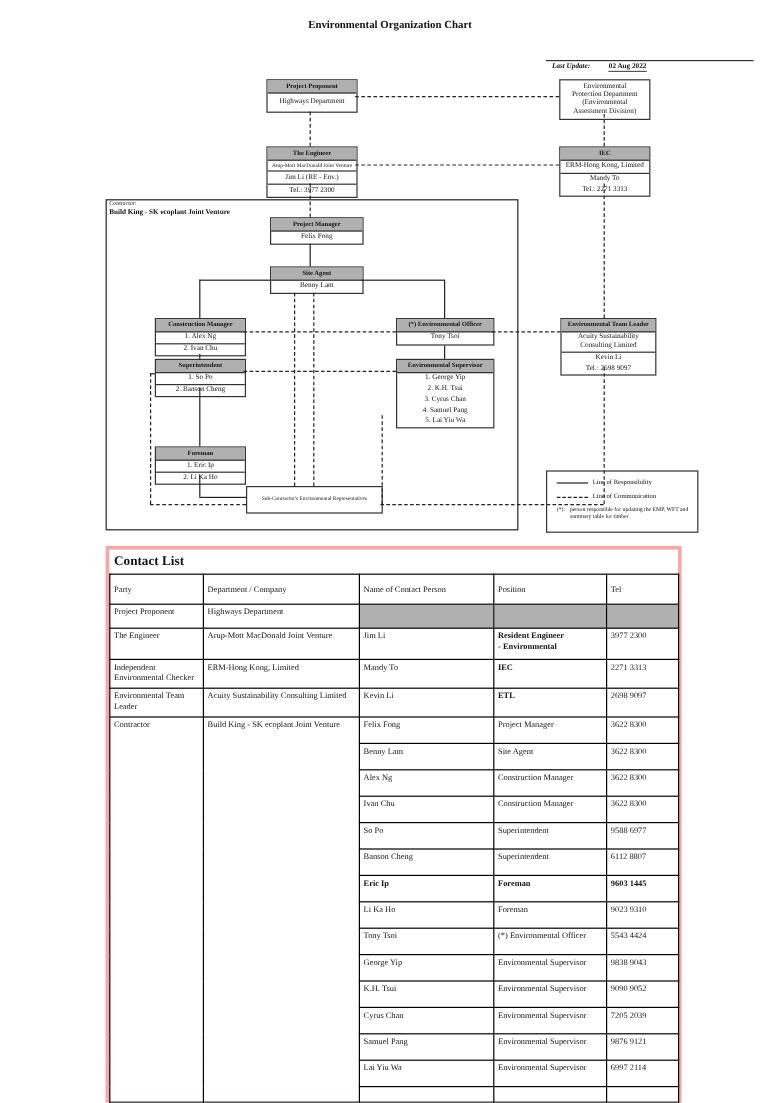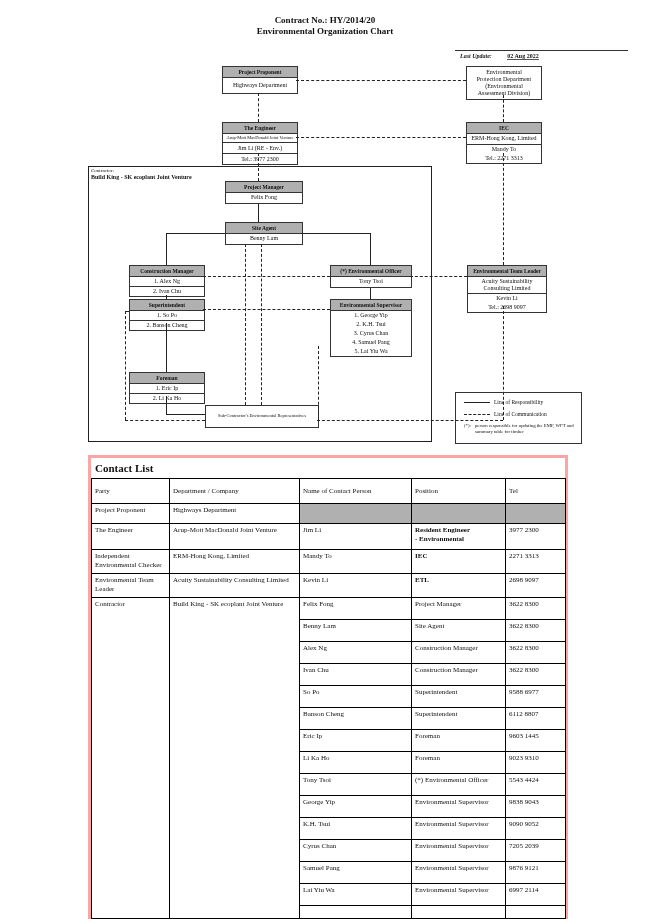--- a/index.html
+++ b/index.html
@@ -48,21 +48,20 @@
                           vertical-align:top;overflow:hidden;}
   table.ct th{font-weight:normal;height:20px;vertical-align:middle;}
   th.ctr{text-align:center;}
   .shade{background:#b0b0b0;}
   .pre{white-space:pre-line;font-weight:bold;}
 </style>
 </head>
 <body>
 
 <div class="doc-title">
-  <div>Contract No.: HY/2014/20</div>
   <div>Environmental Organization Chart</div>
 </div>
 
 <div class="lu-rule"></div>
 <div class="lu">
   <span class="lbl">Last Update:</span>
   <span class="val">02 Aug 2022</span>
 </div>
 
 <div>
@@ -277,21 +276,21 @@
         <tr style="height: 22px;">
           <td>So Po</td>
           <td>Superintendent</td>
           <td>9588 6977</td>
         </tr>
         <tr style="height: 22px;">
           <td>Banson Cheng</td>
           <td>Superintendent</td>
           <td>6112 8807</td>
         </tr>
-        <tr style="height: 22px;">
+        <tr style="height: 22px; font-weight: bold;">
           <td>Eric Ip</td>
           <td>Foreman</td>
           <td>9603 1445</td>
         </tr>
         <tr style="height: 22px;">
           <td>Li Ka Ho</td>
           <td>Foreman</td>
           <td>9023 9310</td>
         </tr>
         <tr style="height: 22px;">

